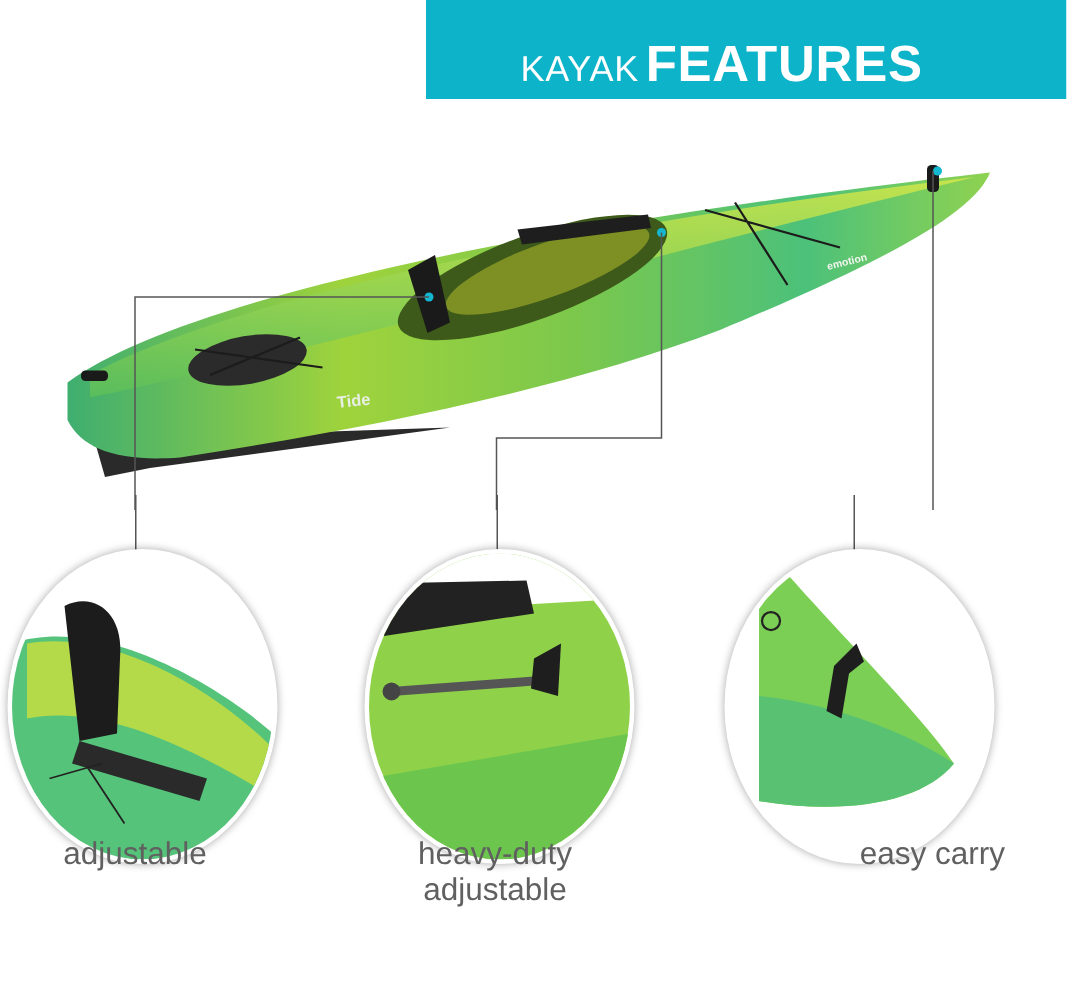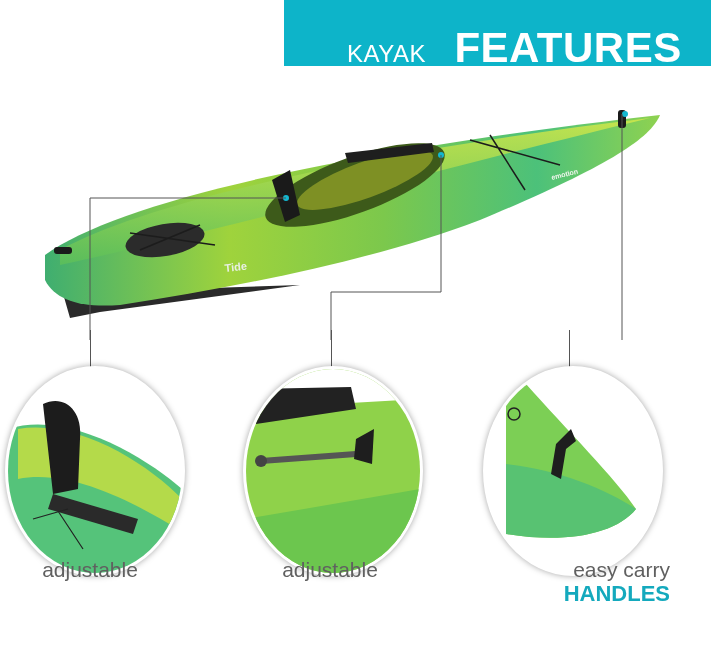--- a/index.html
+++ b/index.html
@@ -1,20 +1,20 @@
 <!DOCTYPE html>
 <html><head>
 <meta charset="utf-8">
 <style>
   html,body{margin:0;padding:0;background:#fff;}
   body{width:711px;height:661px;position:relative;overflow:hidden;font-family:"Liberation Sans",sans-serif;}
   .banner{position:absolute;left:284px;top:0;width:427px;height:66px;background:#0db4c9;}
   .banner-text{position:absolute;left:63px;top:24px;color:#fff;white-space:nowrap;}
   .banner-small{font-size:24px;letter-spacing:0.5px;text-align:center;}
-  .banner-big{font-size:42px;font-weight:bold;letter-spacing:0.5px;margin-left:24px;}
+  .banner-big{font-size:34px;font-weight:bold;letter-spacing:0.5px;}
   .kayak{position:absolute;left:0;top:0;width:711px;height:340px;}
   .callout{position:absolute;border-color:#555;border-style:solid;border-width:0;}
   .circle{position:absolute;border-radius:50%;overflow:hidden;background:#fff;box-shadow:0 0 6px rgba(0,0,0,0.35);border:3px solid #fff;}
   .caption{position:absolute;text-align:center;line-height:24px;}
   .cap-gray{color:#606060;font-size:21px;}
   .cap-teal{color:#14a9bd;font-size:22px;font-weight:bold;}
 </style>
 </head>
 <body>
 
@@ -101,18 +101,18 @@
     <path d="M20,95 C70,100 120,120 150,140 C130,165 80,175 20,165 Z" fill="#58c272"></path>
     <path d="M65,105 L70,75 L85,60 L90,72 L80,80 L75,110 Z" fill="#1e1e1e"></path>
     <circle cx="28" cy="45" r="6" fill="none" stroke="#222" stroke-width="1.5"></circle>
   </svg>
 </div>
 
 <div class="caption" style="left:0;top:558px;width:180px;">
   <div class="cap-gray">adjustable</div>
 </div>
 <div class="caption" style="left:230px;top:558px;width:200px;">
+  <div class="cap-gray">heavy-duty</div>
   <div class="cap-gray">adjustable</div>
 </div>
 <div class="caption" style="left:470px;top:558px;width:200px;text-align:right;">
   <div class="cap-gray">easy carry</div>
-  <div class="cap-teal">HANDLES</div>
 </div>
 
 </body></html>

